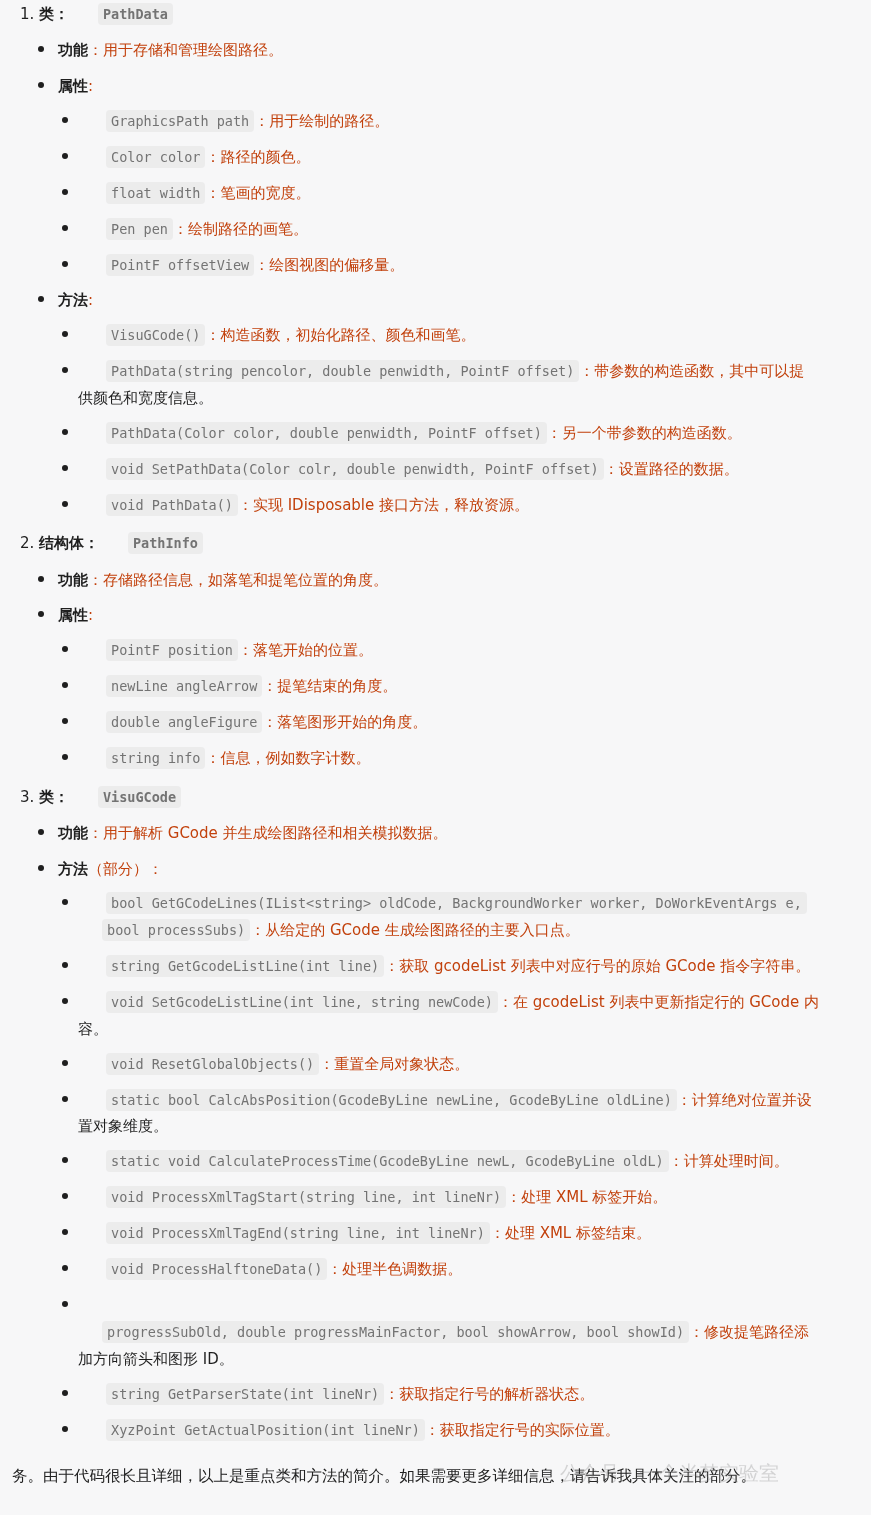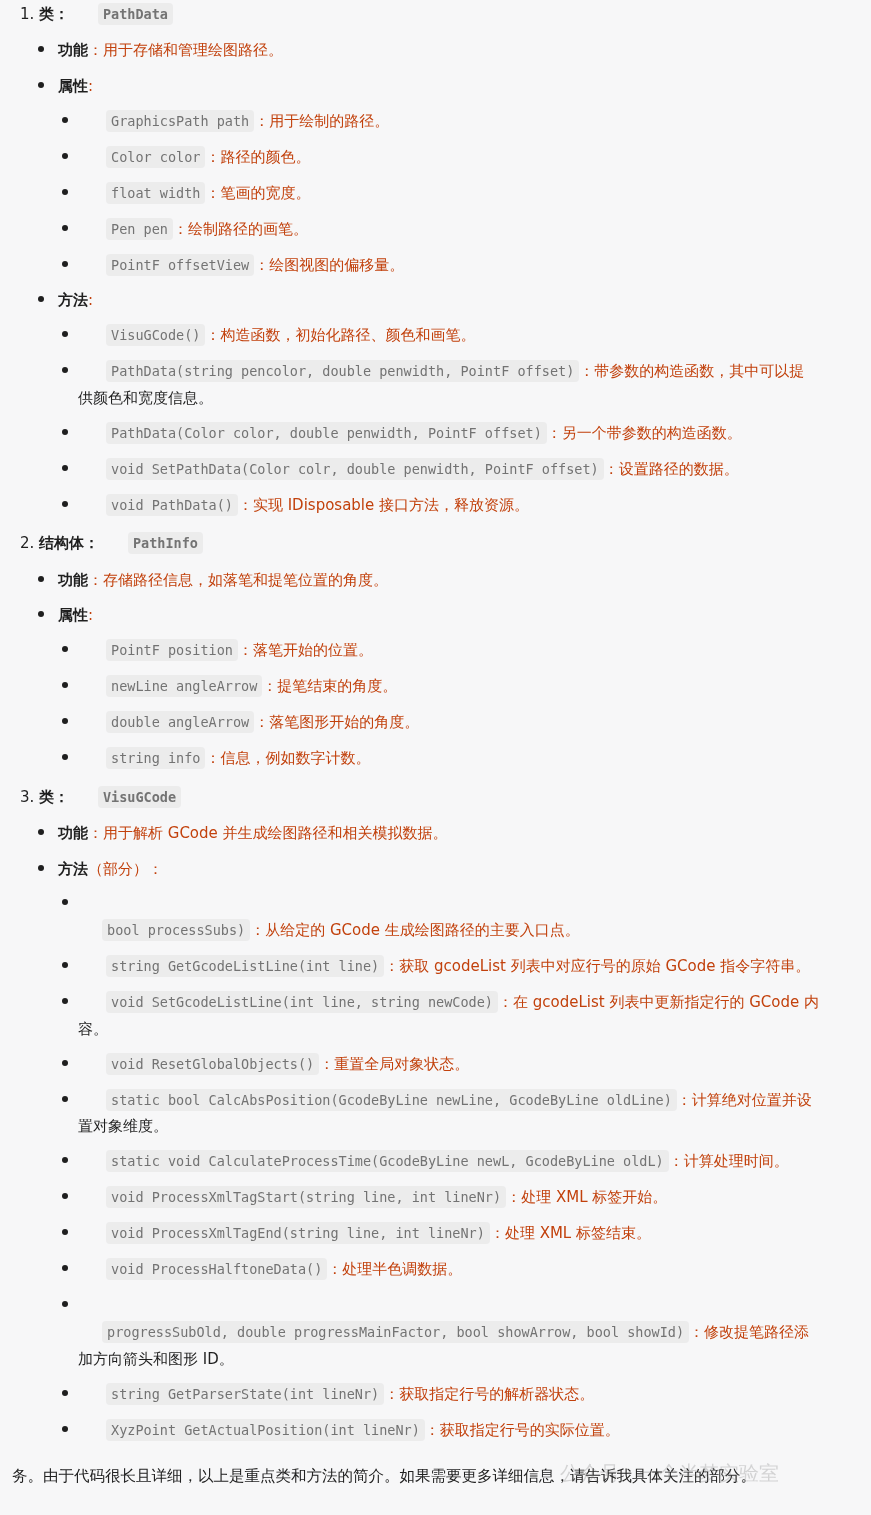--- a/index.html
+++ b/index.html
@@ -64,36 +64,36 @@
     <code class="b">PathInfo</code>
   </div>
   <div class="row lvl1" style="top:567px;">
     <span class="bullet"></span><span class="strong">功能</span><span class="txt">：存储路径信息，如落笔和提笔位置的角度。</span>
   </div>
   <div class="row lvl1" style="top:602px;">
     <span class="bullet"></span><span class="strong">属性</span><span class="txt">:</span>
   </div>
   <div class="row lvl2" style="top:637px;"><span class="bullet"></span><code>PointF position</code><span class="txt">：落笔开始的位置。</span></div>
   <div class="row lvl2" style="top:673px;"><span class="bullet"></span><code>newLine angleArrow</code><span class="txt">：提笔结束的角度。</span></div>
-  <div class="row lvl2" style="top:709px;"><span class="bullet"></span><code>double angleArrow</code><span class="txt">：落笔图形开始的角度。</span></div>
+  <div class="row lvl2" style="top:709px;"><span class="bullet"></span><code>double angleFigure</code><span class="txt">：落笔图形开始的角度。</span></div>
   <div class="row lvl2" style="top:745px;"><span class="bullet"></span><code>string info</code><span class="txt">：信息，例如数字计数。</span></div>
 
   <div class="row" style="top:784px; left:20px;">
     <span>3.</span>
     <span class="strong">类：</span>
     <code class="b">VisuGCode</code>
   </div>
   <div class="row lvl1" style="top:820px;">
     <span class="bullet"></span><span class="strong">功能</span><span class="txt">：用于解析 GCode 并生成绘图路径和相关模拟数据。</span>
   </div>
   <div class="row lvl1" style="top:856px;">
     <span class="bullet"></span><span class="strong">方法</span><span class="txt">（部分）：</span>
   </div>
 
-  <div class="row lvl2" style="top:890px;"><span class="bullet"></span></div>
+  <div class="row lvl2" style="top:890px;"><span class="bullet"></span><code>bool GetGCodeLines(IList&lt;string&gt; oldCode, BackgroundWorker worker, DoWorkEventArgs e,</code></div>
   <div class="wrapline" style="top:917px;"><code>bool processSubs)</code><span class="txt">：从给定的 GCode 生成绘图路径的主要入口点。</span></div>
 
   <div class="row lvl2" style="top:953px;"><span class="bullet"></span><code>string GetGcodeListLine(int line)</code><span class="txt">：获取 gcodeList 列表中对应行号的原始 GCode 指令字符串。</span></div>
   <div class="row lvl2" style="top:989px;text-align:center;"><span class="bullet"></span><code>void SetGcodeListLine(int line, string newCode)</code><span class="txt">：在 gcodeList 列表中更新指定行的 GCode 内</span></div>
   <div class="wrapline" style="top:1016px;">容。</div>
   <div class="row lvl2" style="top:1051px;"><span class="bullet"></span><code>void ResetGlobalObjects()</code><span class="txt">：重置全局对象状态。</span></div>
   <div class="row lvl2" style="top:1087px;"><span class="bullet"></span><code>static bool CalcAbsPosition(GcodeByLine newLine, GcodeByLine oldLine)</code><span class="txt">：计算绝对位置并设</span></div>
   <div class="wrapline" style="top:1113px;">置对象维度。</div>
   <div class="row lvl2" style="top:1148px;"><span class="bullet"></span><code>static void CalculateProcessTime(GcodeByLine newL, GcodeByLine oldL)</code><span class="txt">：计算处理时间。</span></div>
   <div class="row lvl2" style="top:1184px;"><span class="bullet"></span><code>void ProcessXmlTagStart(string line, int lineNr)</code><span class="txt">：处理 XML 标签开始。</span></div>

